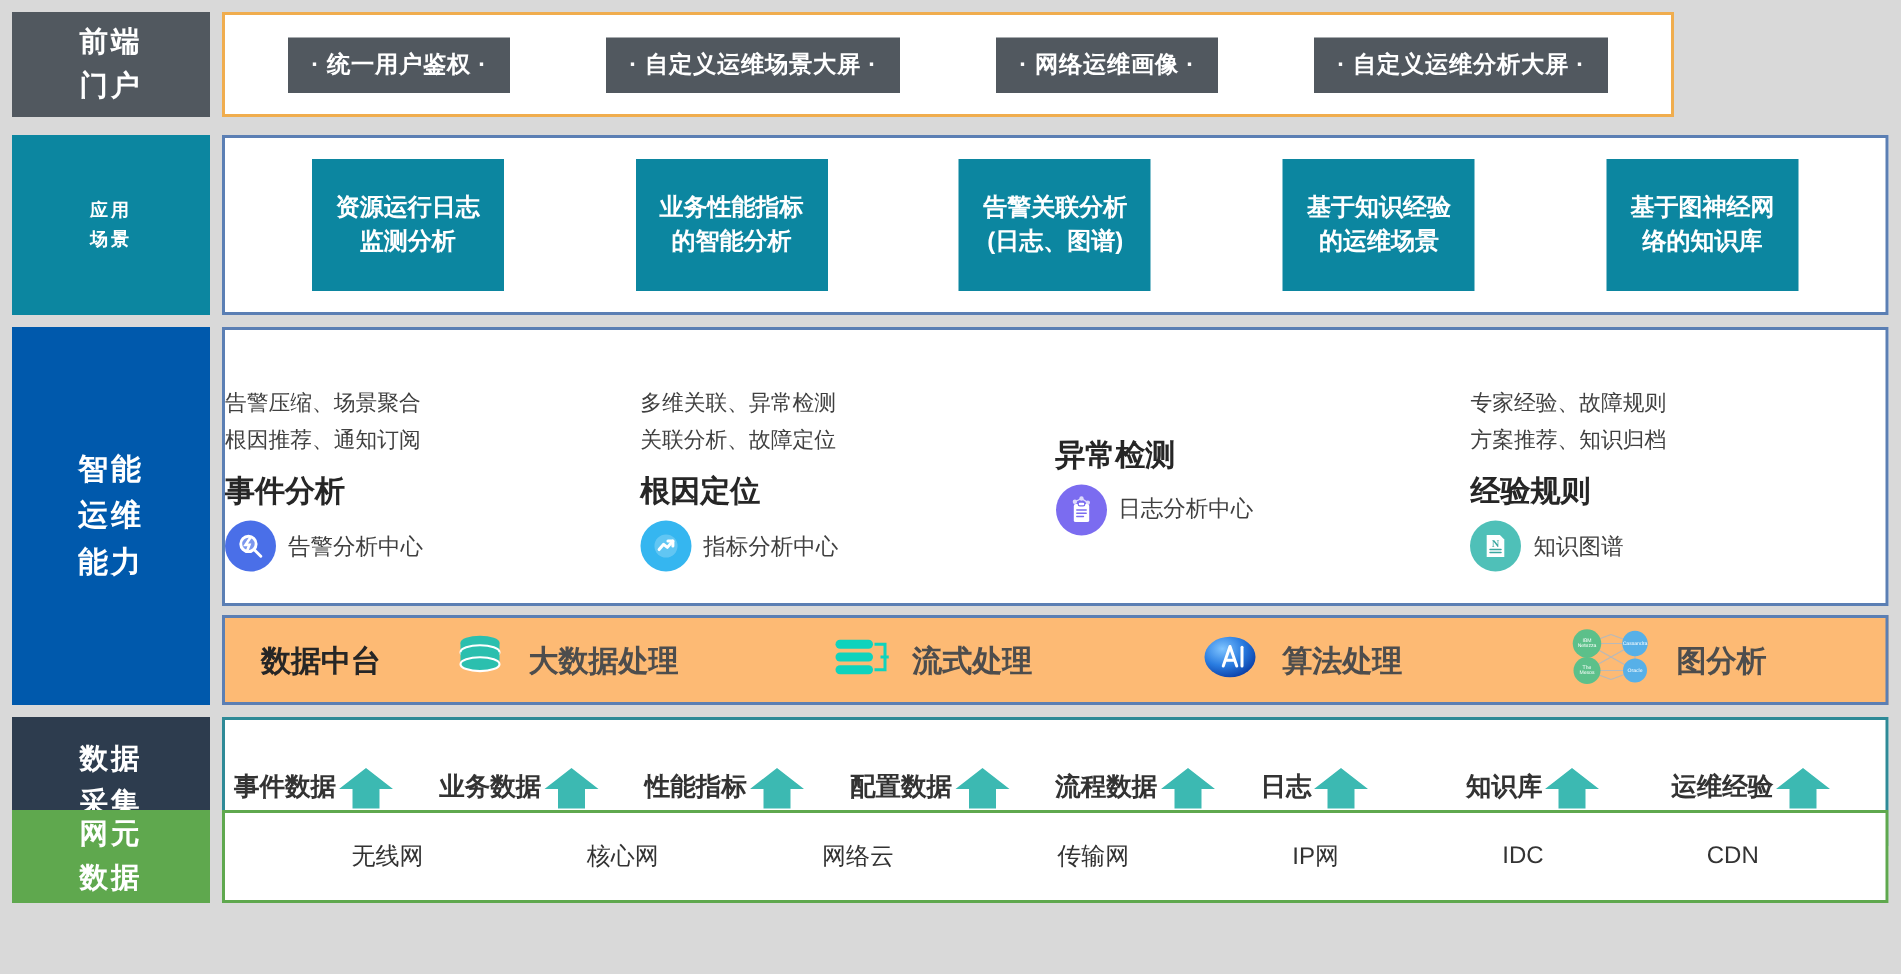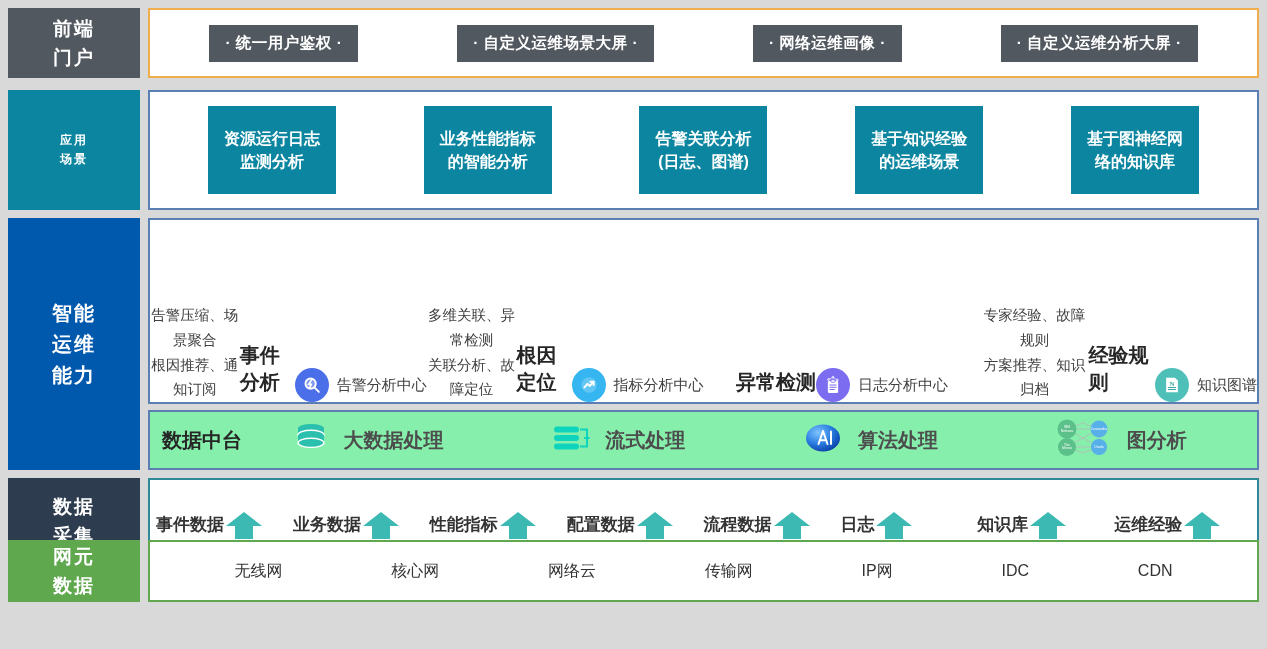--- a/index.html
+++ b/index.html
@@ -20,21 +20,21 @@
     color:#ffffff;font-weight:bold;letter-spacing:2px;
     text-align:center;
   }
   .side span{display:block;line-height:1.55;}
   .panel{
     flex:1;background:#ffffff;position:relative;
     box-sizing:border-box;
   }
 
   
-  #row-portal{left:8px;top:8px;width:1251px;height:70px;}
+  #row-portal{left:8px;top:8px;width:1108px;height:70px;}
   #row-portal .side{background:#51585f;font-size:19px;}
   #row-portal .panel{border:2px solid #f0ad4e;margin-left:8px;
      display:flex;align-items:center;justify-content:space-around;padding:0 10px;}
   .portal-chip{
     background:#51585f;color:#fff;font-weight:bold;font-size:15.5px;
     padding:8px 16px;letter-spacing:.5px;white-space:nowrap;
   }
 
   
   #row-app{left:8px;top:90px;width:1251px;height:120px;}
@@ -49,31 +49,31 @@
 
   
   #row-aiops{left:8px;top:218px;width:1251px;height:252px;}
   #row-aiops .side{background:#0059ac;font-size:20px;}
   .aiops-stack{flex:1;margin-left:8px;display:flex;flex-direction:column;}
   .aiops-top{
     flex:0 0 186px;background:#fff;border:2px solid #5b7fb4;
     box-sizing:border-box;display:flex;
   }
   .cap-col{
-    flex:1;display:flex;flex-direction:row;align-items:flex-end;
+    flex:1;display:flex;flex-direction:column;align-items:flex-start;
     justify-content:center;padding-top:16px;
   }
   .cap-bullets{font-size:14.5px;color:#404040;line-height:1.7;text-align:center;}
   .cap-title{font-size:20px;font-weight:bold;color:#262626;margin:8px 0 6px;}
   .cap-prod{display:flex;align-items:center;gap:8px;}
   .cap-prod-label{font-size:15px;color:#404040;white-space:nowrap;}
 
   .aiops-bot{
-    flex:1;margin-top:6px;background:#86efac;border:2px solid #5b7fb4;
-    box-sizing:border-box;display:flex;align-items:center;padding:0 12px;
+    flex:1;margin-top:6px;background:#fdba74;border:2px solid #5b7fb4;
+    box-sizing:border-box;display:flex;align-items:center;padding:0 24px;
   }
   .mid-title{font-size:20px;font-weight:bold;color:#262626;white-space:nowrap;}
   .mid-item{flex:1;display:flex;align-items:center;justify-content:center;gap:12px;}
   .mid-item-label{font-size:20px;font-weight:bold;color:#4d4d4d;white-space:nowrap;}
 
   
   #row-collect{left:8px;top:478px;width:1251px;height:86px;}
   #row-collect .side{background:#2d3c4e;font-size:19px;}
   #row-collect .panel{border:2px solid #2e8a97;margin-left:8px;
      display:flex;align-items:stretch;justify-content:space-around;padding:6px 6px 0;}

